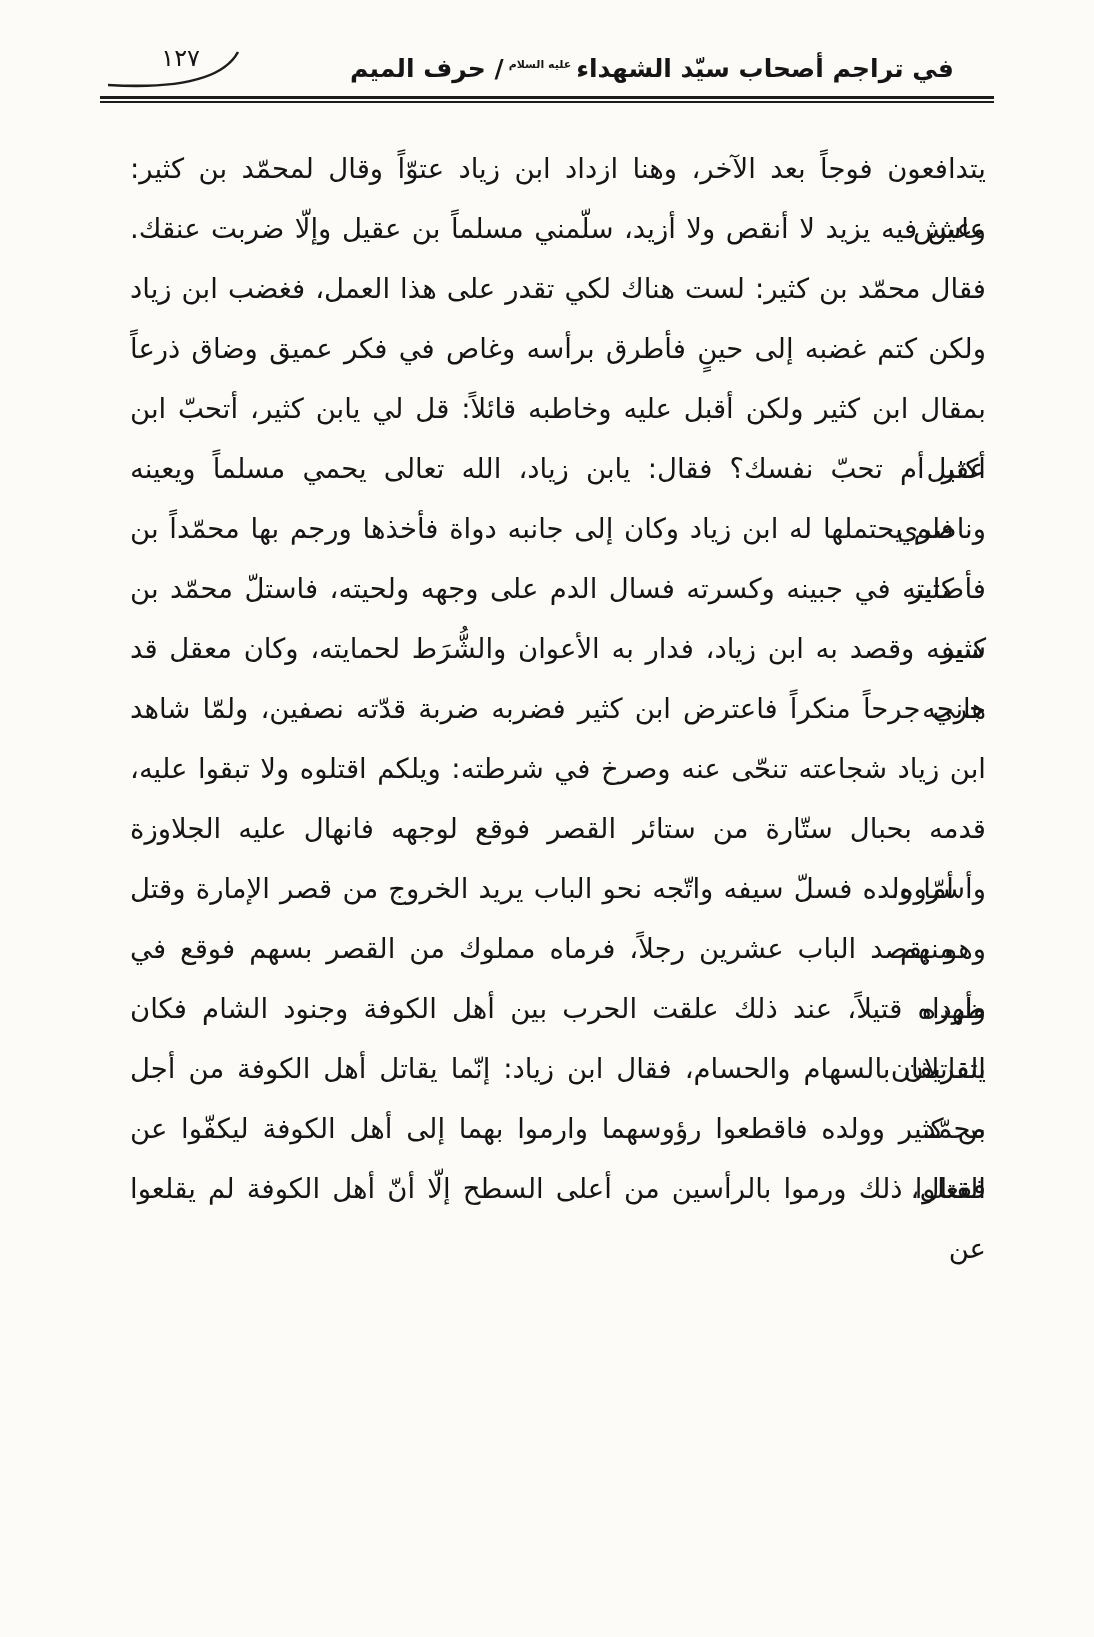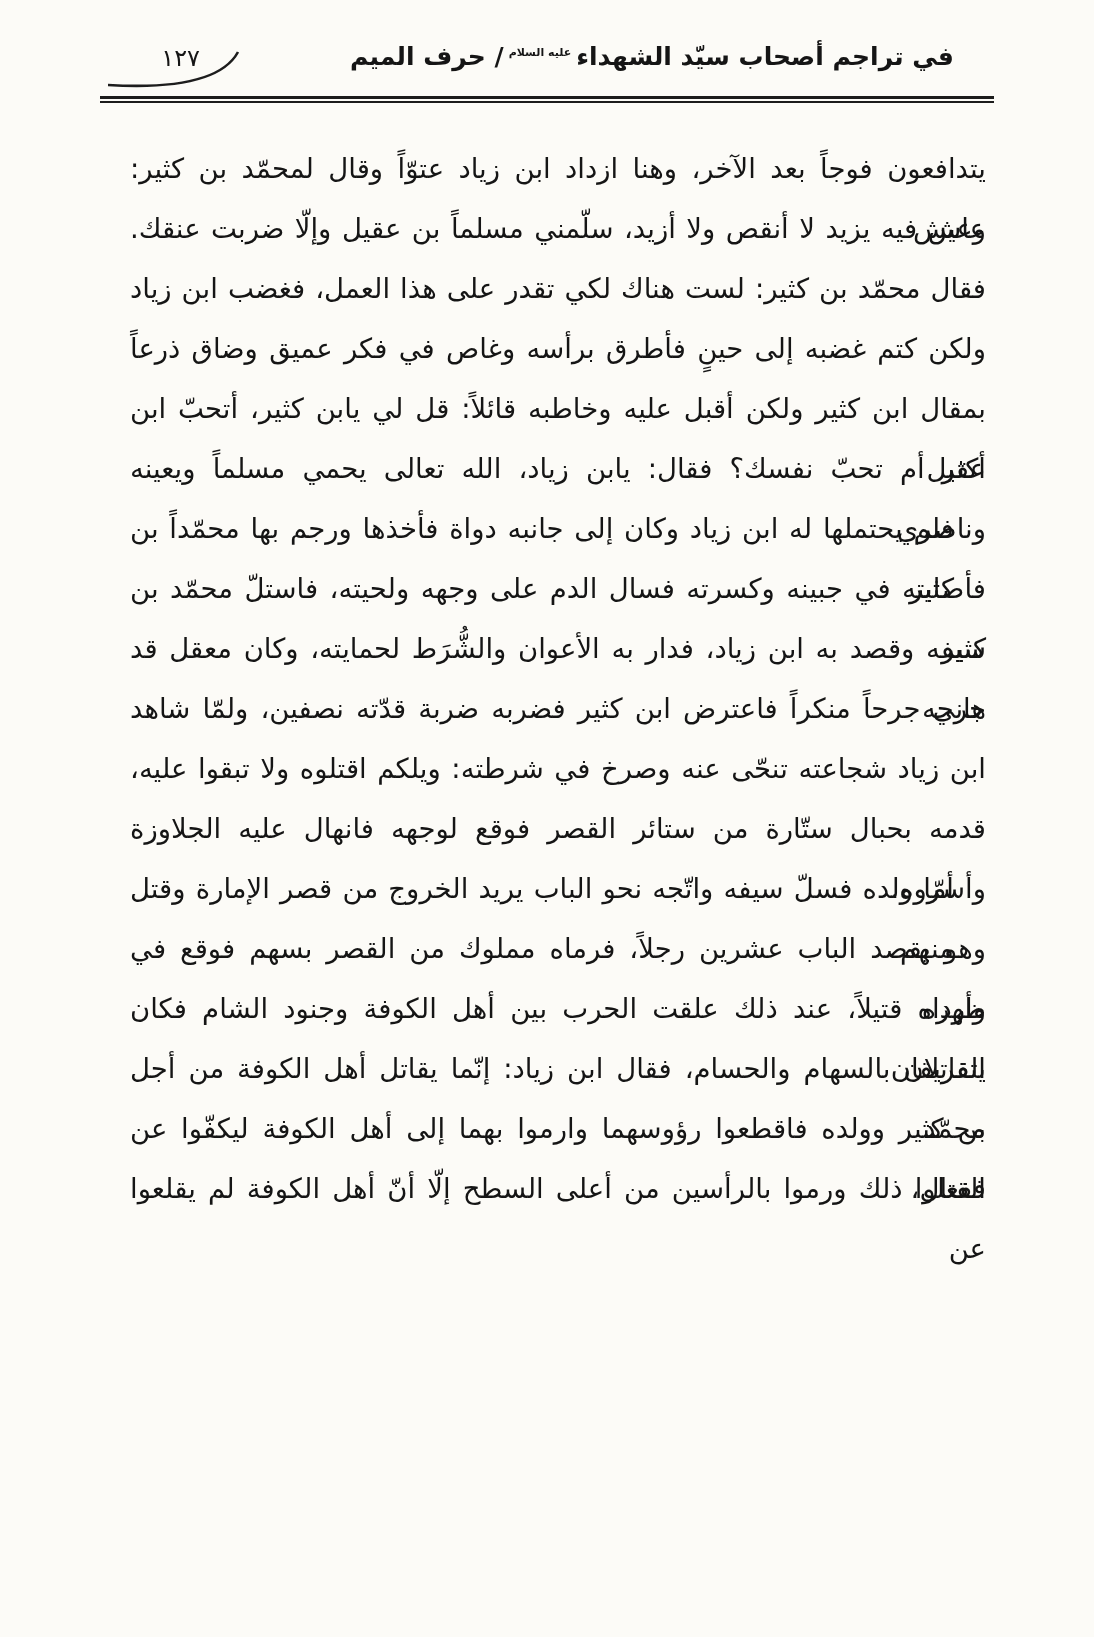--- a/index.html
+++ b/index.html
@@ -20,21 +20,21 @@
   .header {
     position: absolute;
     top: 30px;
     right: 104px;
     left: 104px;
     height: 58px;
     direction: rtl;
   }
   .running-head {
     position: absolute;
-    top: 12px;
+    top: 24px;
     right: 36px;
     font-size: 25px;
     font-weight: bold;
     white-space: nowrap;
     letter-spacing: 0;
   }
   .honorific {
     display: inline-block;
     font-size: 11px;
     font-weight: bold;

